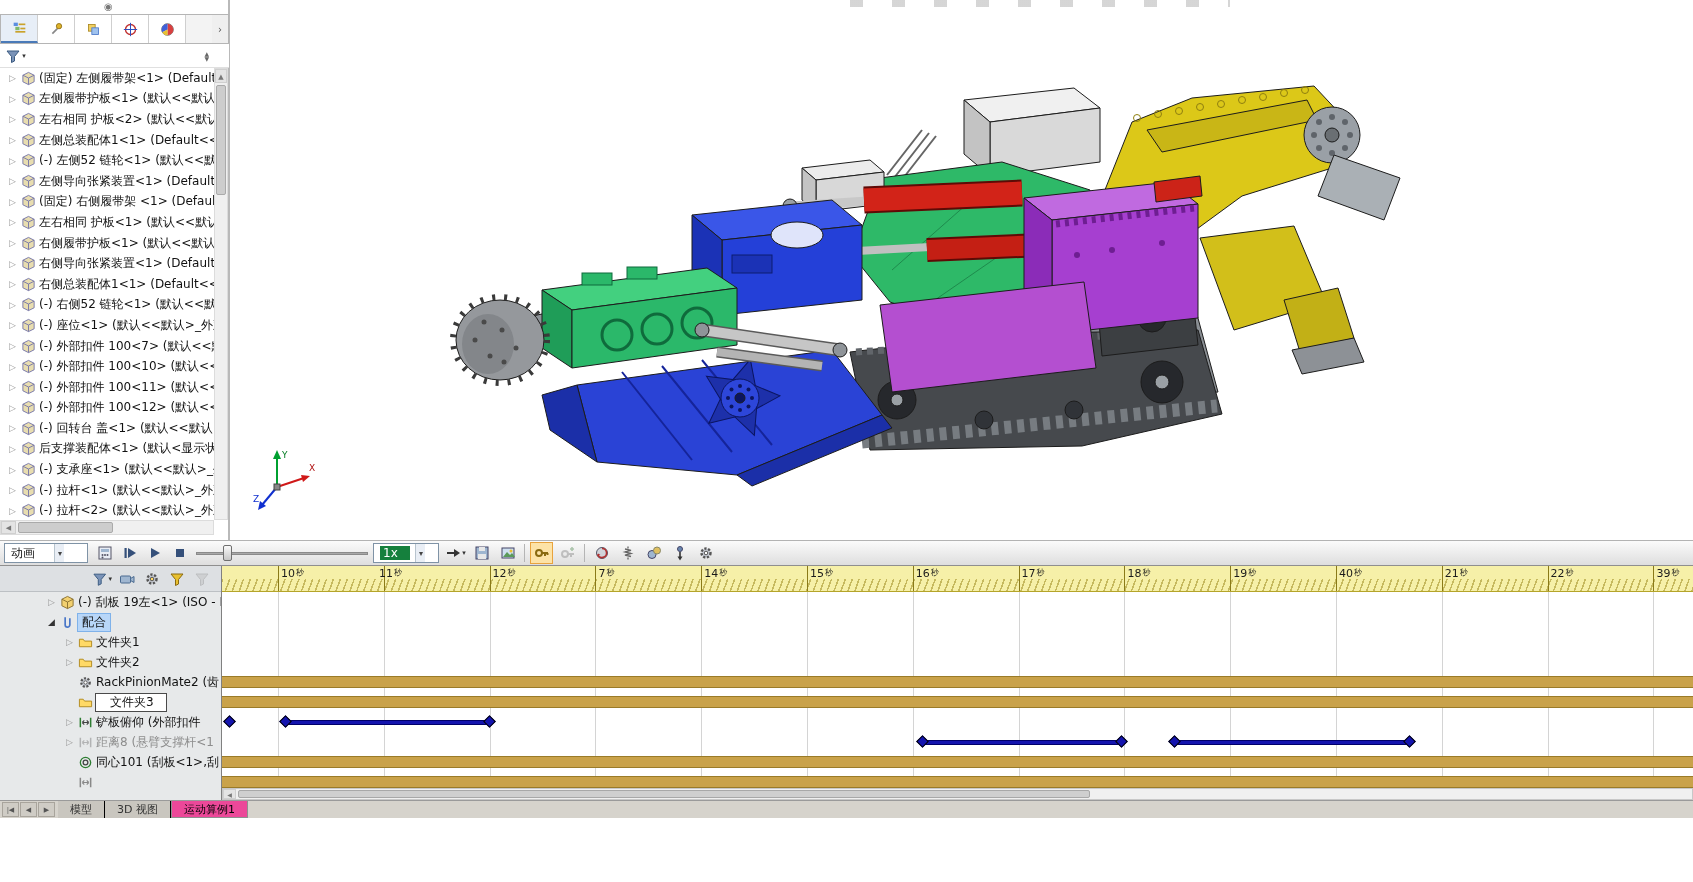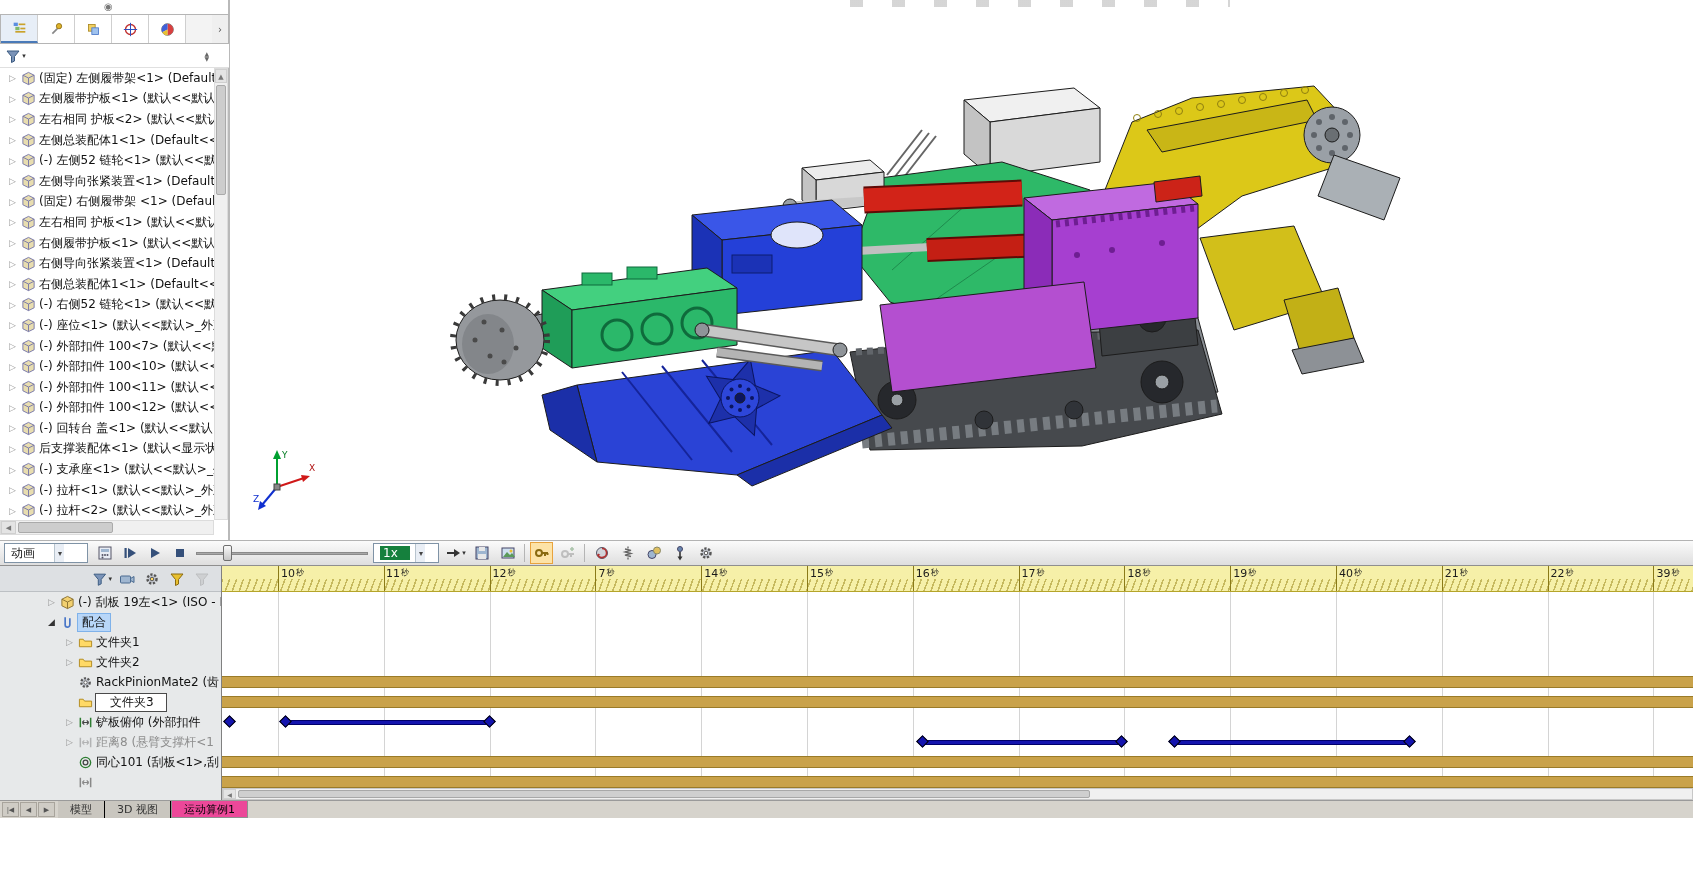--- a/index.html
+++ b/index.html
@@ -812,21 +812,21 @@
             <span class="lbl"></span>
           </div>
         </div>
     </div>
     <div class="motion-right">
       <div class="ruler">
         <div class="ruler-hatch"></div>
       <div class="tick" style="left:56px"></div>
           <div class="ticklab" style="left:59px"><span>10</span><span class="sec">秒</span></div>
           <div class="tick" style="left:161.8px"></div>
-          <div class="ticklab" style="left:164px"><span>11</span><span class="sec">秒</span></div>
+          <div class="ticklab" style="left:157px"><span>11</span><span class="sec">秒</span></div>
           <div class="tick" style="left:267.6px"></div>
           <div class="ticklab" style="left:270.6px"><span>12</span><span class="sec">秒</span></div>
           <div class="tick" style="left:373.4px"></div>
           <div class="ticklab" style="left:376.4px"><span>7</span><span class="sec">秒</span></div>
           <div class="tick" style="left:479.2px"></div>
           <div class="ticklab" style="left:482.2px"><span>14</span><span class="sec">秒</span></div>
           <div class="tick" style="left:585px"></div>
           <div class="ticklab" style="left:588px"><span>15</span><span class="sec">秒</span></div>
           <div class="tick" style="left:690.8px"></div>
           <div class="ticklab" style="left:693.8px"><span>16</span><span class="sec">秒</span></div>

